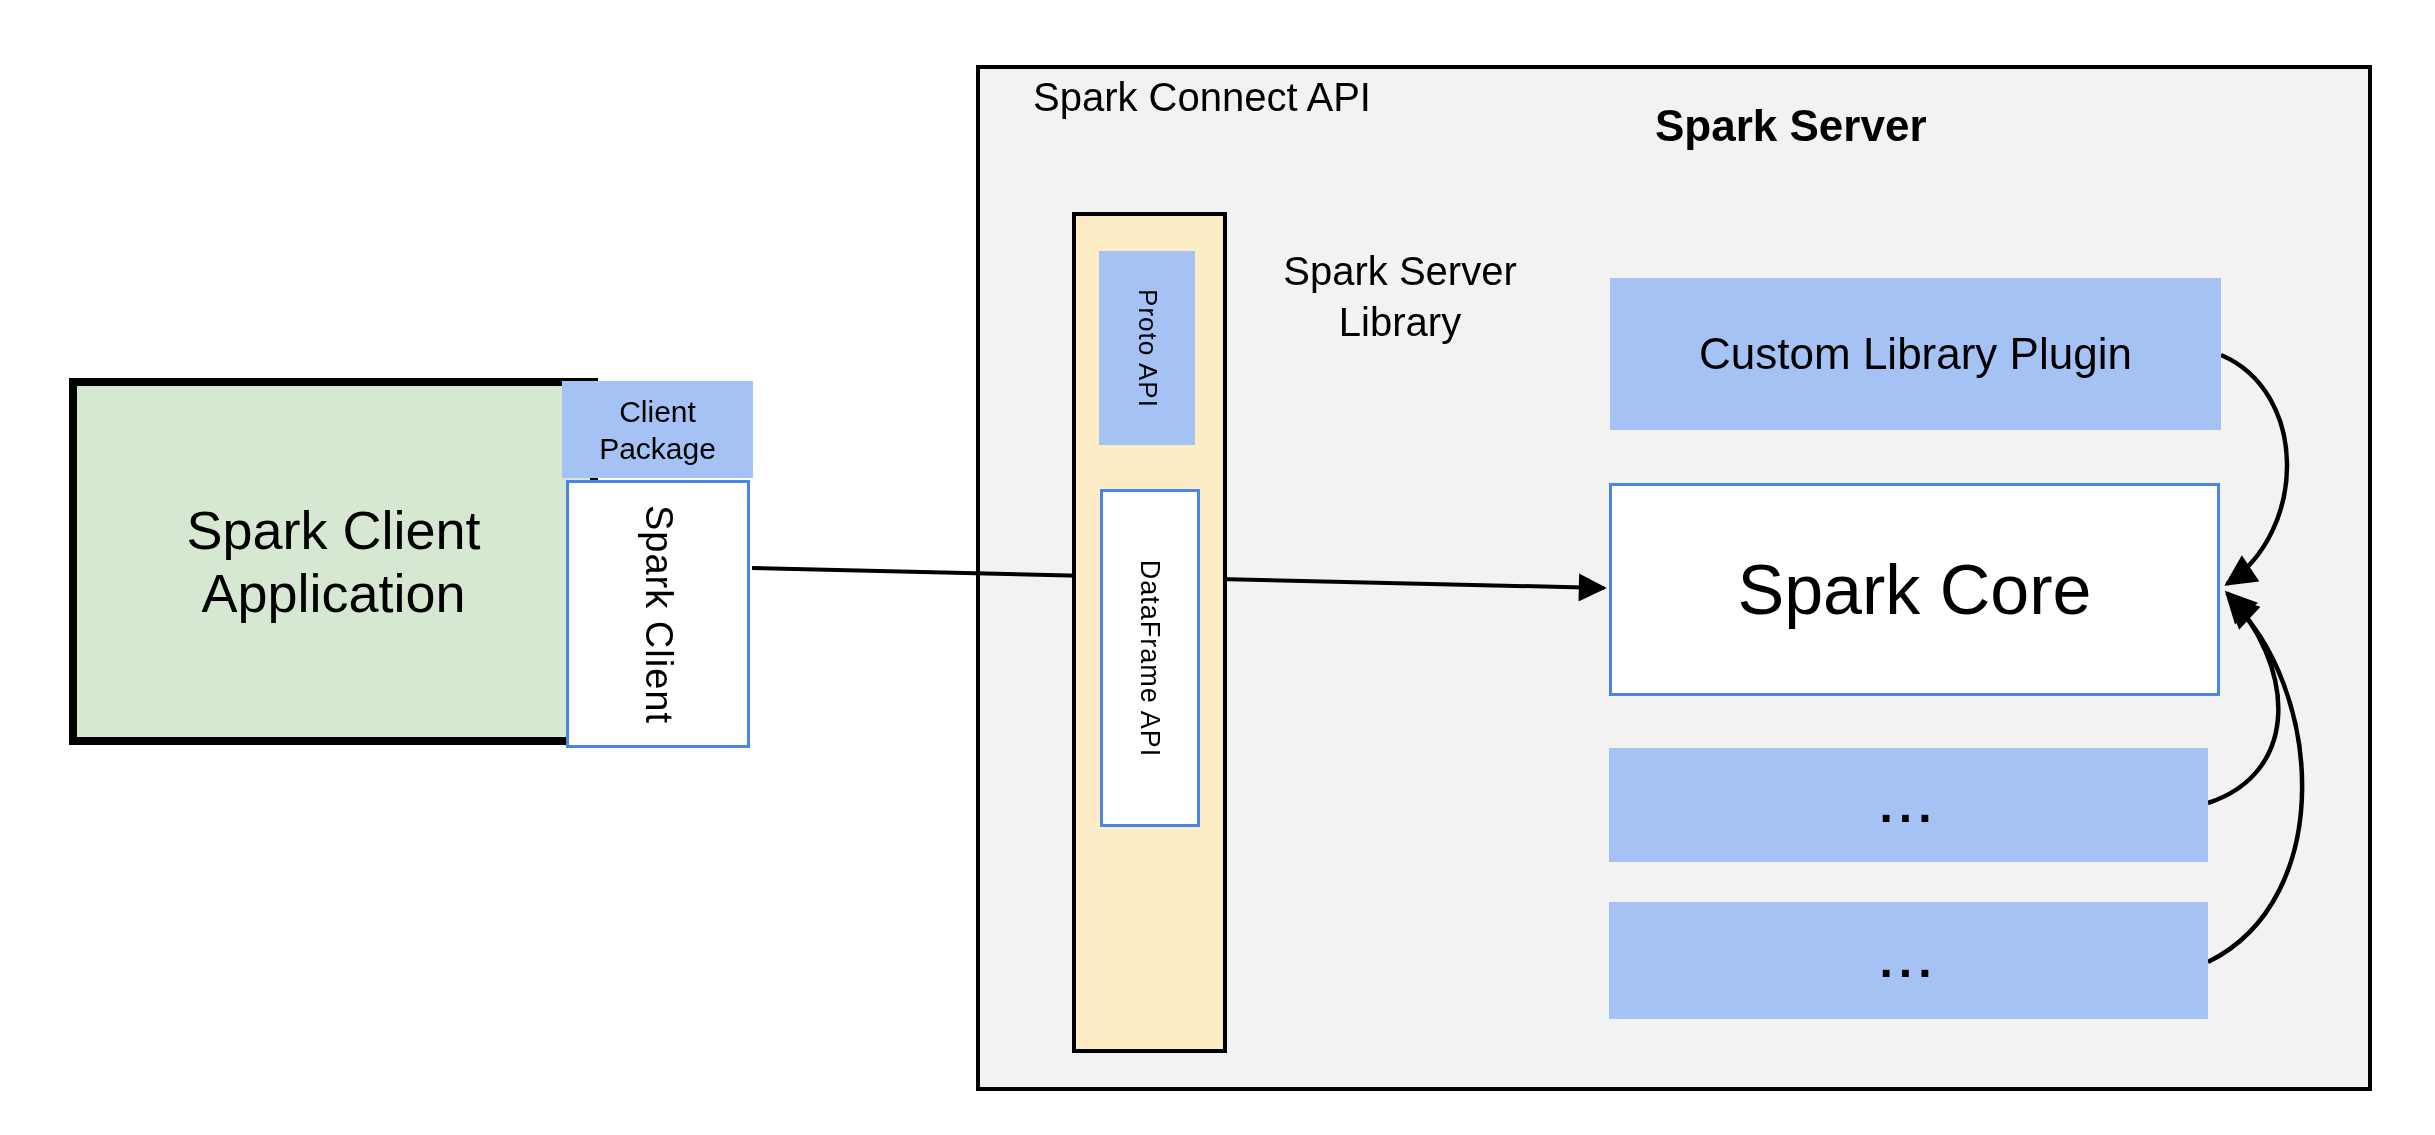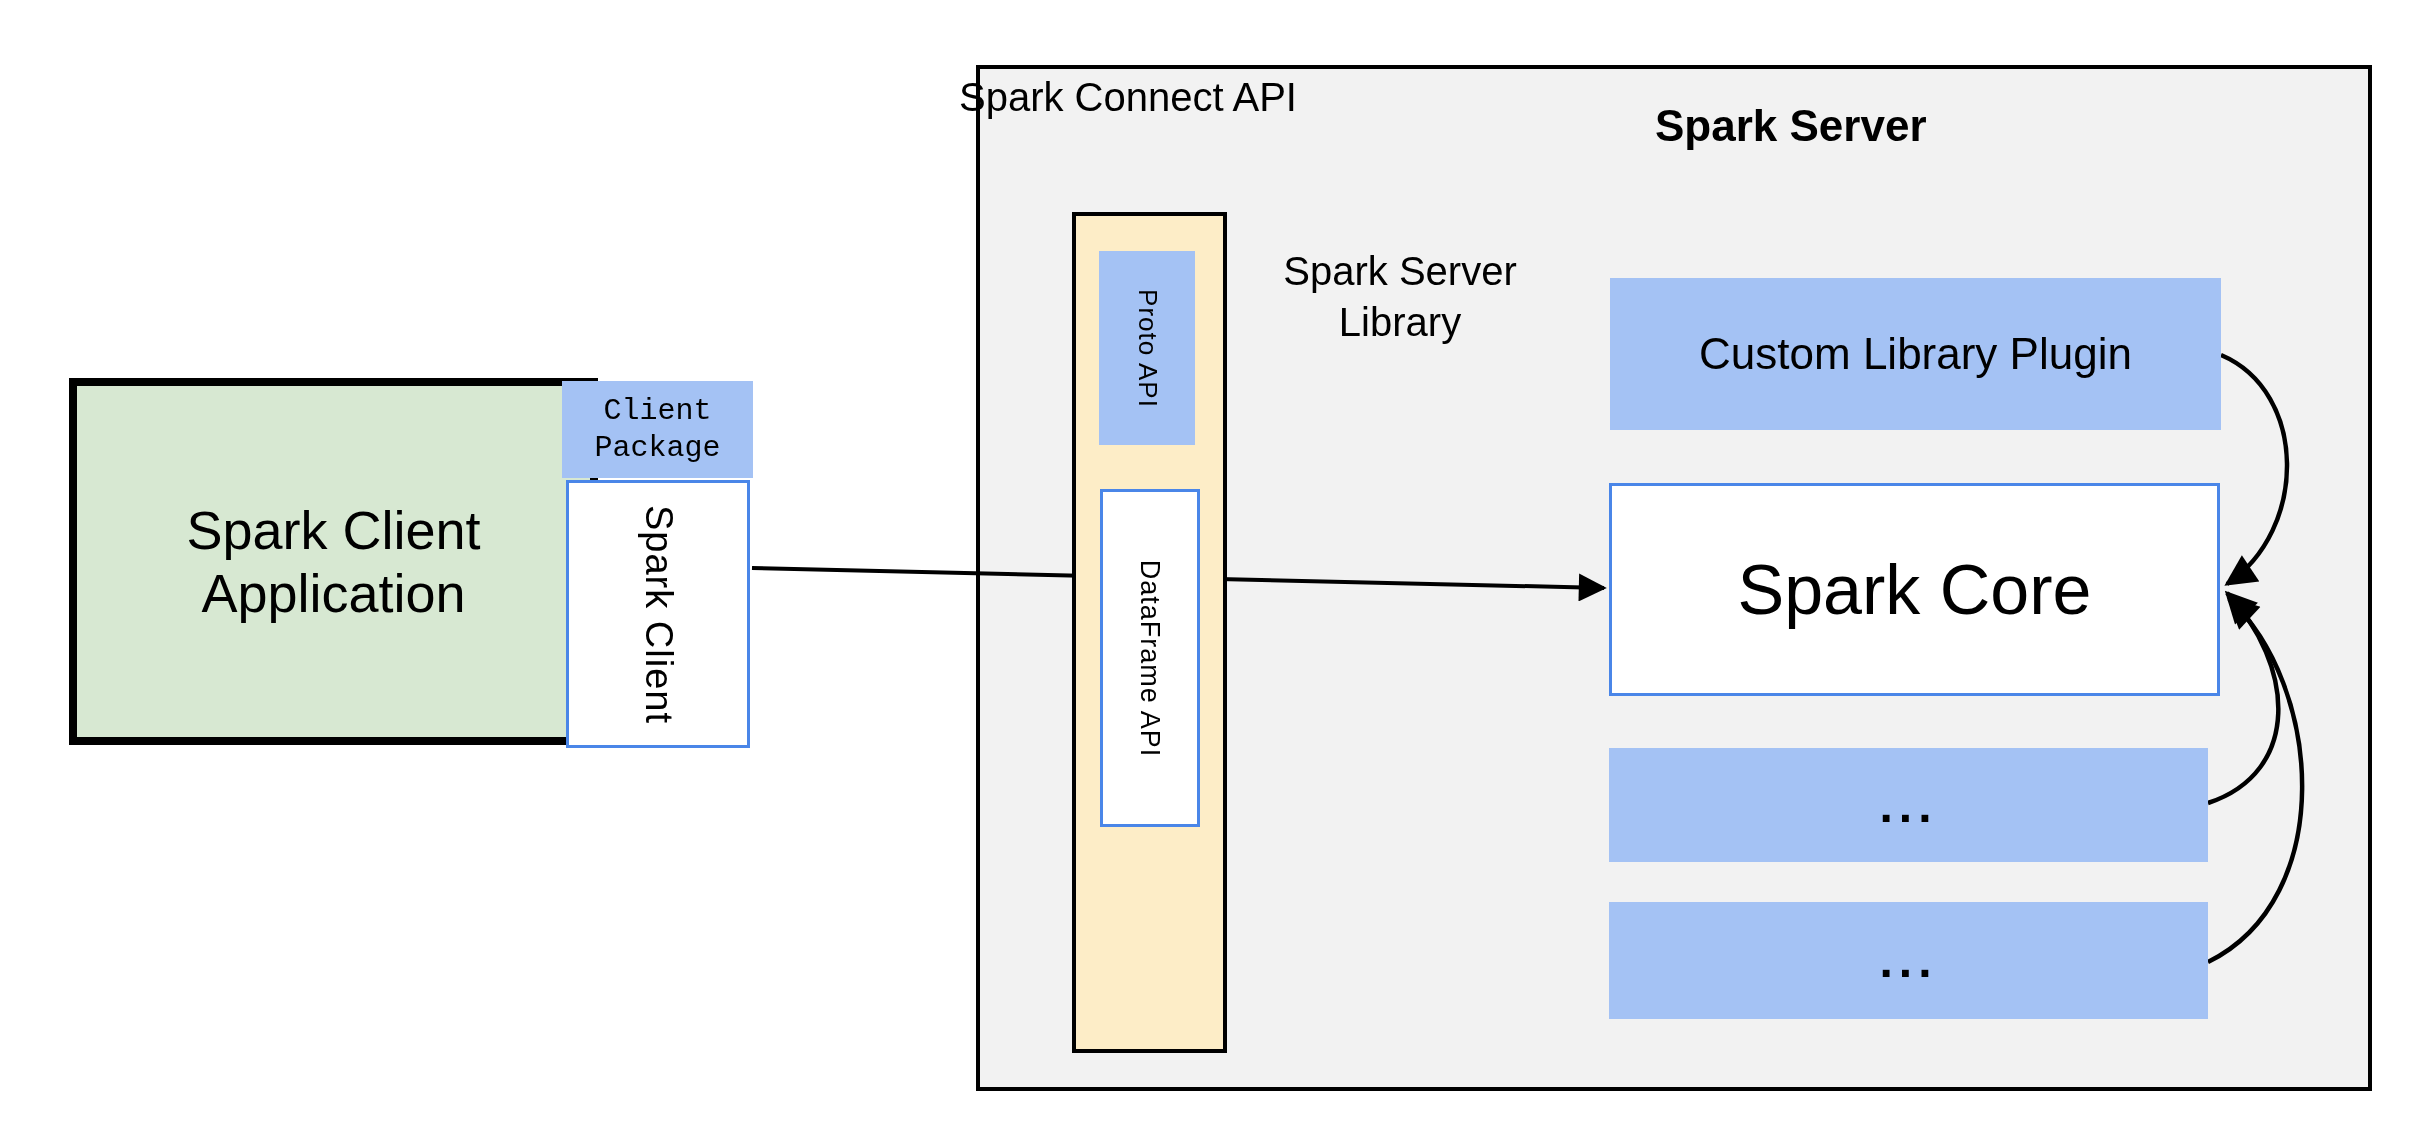--- a/index.html
+++ b/index.html
@@ -38,21 +38,21 @@
     z-index: 2;
     font-size: 54px; line-height: 63px;
   }
   .green-box .label { padding: 0 2px; }
 
   
   .client-package {
     left: 562px; top: 381px; width: 191px; height: 97px;
     background: var(--blue-fill, #a4c2f4);
     z-index: 3;
-    font-size: 30px; line-height: 37px; font-family: Liberation Mono, monospace;
+    font-size: 30px; line-height: 37px;
   }
 
   
   .spark-client-box {
     left: 566px; top: 480px; width: 184px; height: 268px;
     background: #fff;
     border: 3px solid var(--blue-border, #4a86e8);
     z-index: 3;
     font-size: 38px;
   }
@@ -74,21 +74,21 @@
     left: 1100px; top: 489px; width: 100px; height: 338px;
     background: #fff;
     border: 3px solid var(--blue-border, #4a86e8);
     z-index: 4;
     font-size: 27px;
   }
   .vtext { transform: rotate(90deg); white-space: nowrap; letter-spacing: 1px; }
 
   
   .connect-api-label {
-    left: 958px; top: 72px; width: 340px;
+    left: 1032px; top: 72px; width: 340px;
     font-size: 40px; line-height: 51px; text-align: center;
     z-index: 4;
   }
   .server-library-label {
     left: 1250px; top: 246px; width: 300px;
     font-size: 40px; line-height: 51px; text-align: center;
     z-index: 4;
   }
   .spark-server-label {
     left: 1655px; top: 104px; width: 400px;

